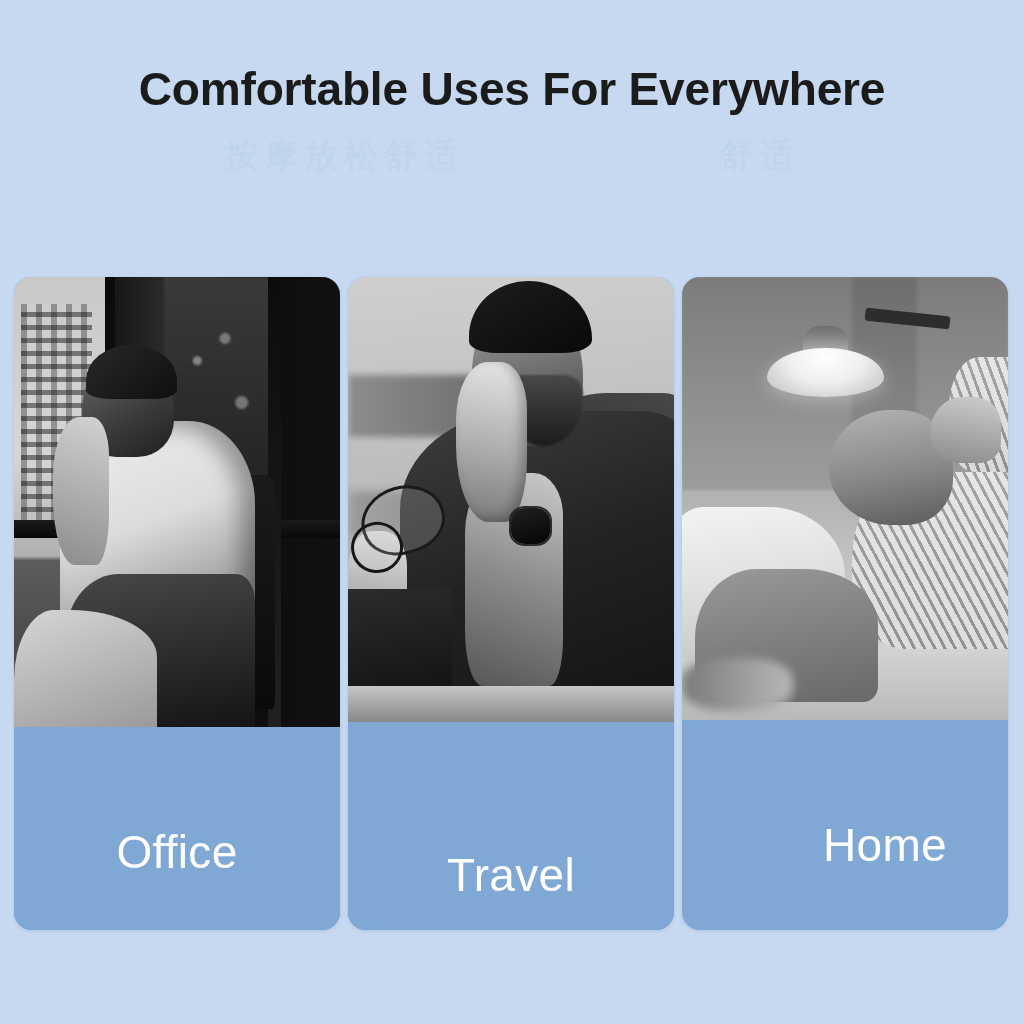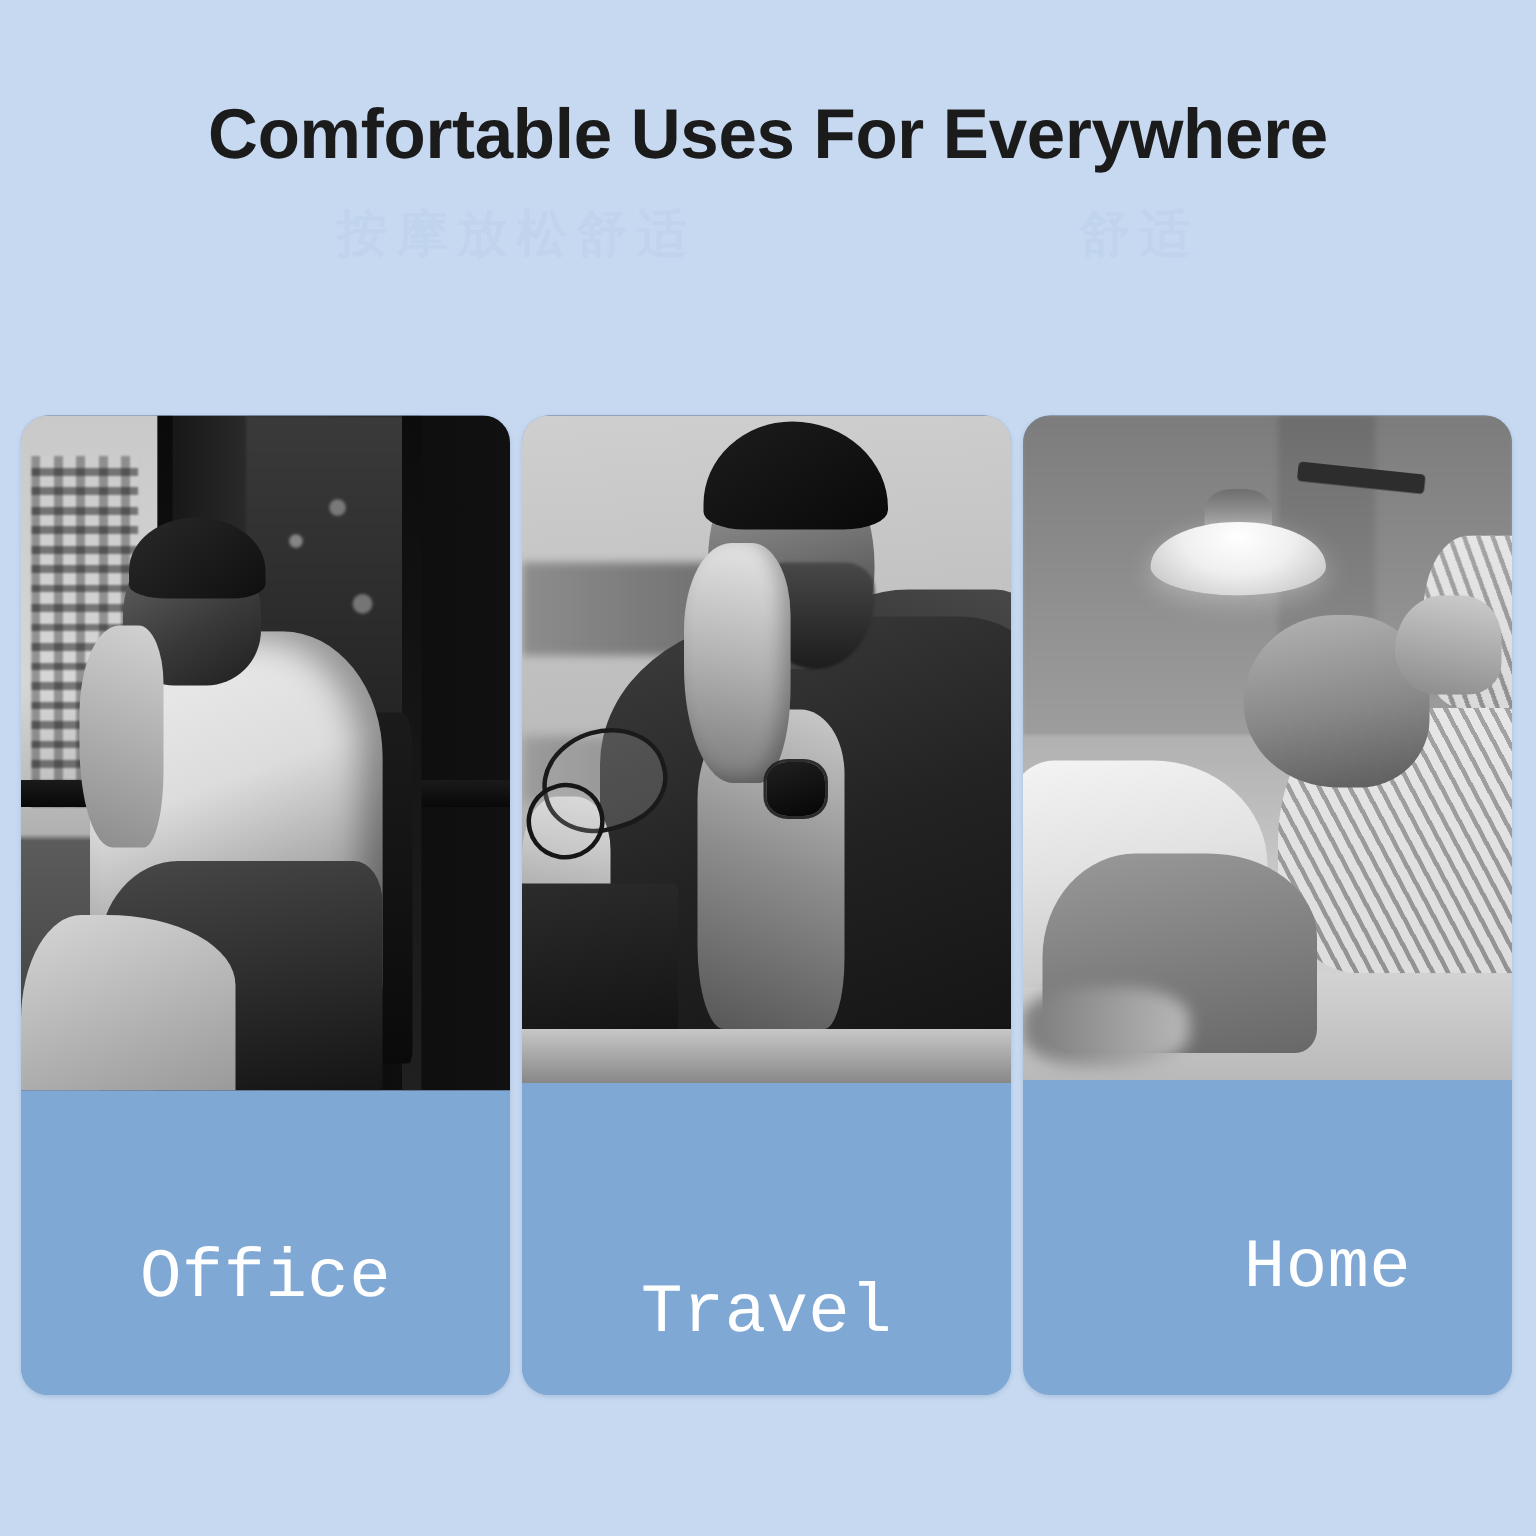--- a/index.html
+++ b/index.html
@@ -69,21 +69,20 @@
   }
 
   .card {
     position: relative;
     width: 326px;
     height: 653px;
     border-radius: 18px;
     overflow: hidden;
     background: #80a8d4;
     box-shadow: 0 1px 3px rgba(90,120,160,0.25);
-    font-family: Liberation Mono, monospace;
   }
 
   .card-photo {
     position: absolute;
     left: 0;
     top: 0;
     width: 326px;
     height: 450px;
     overflow: hidden;
     background: #2b2b2b;

